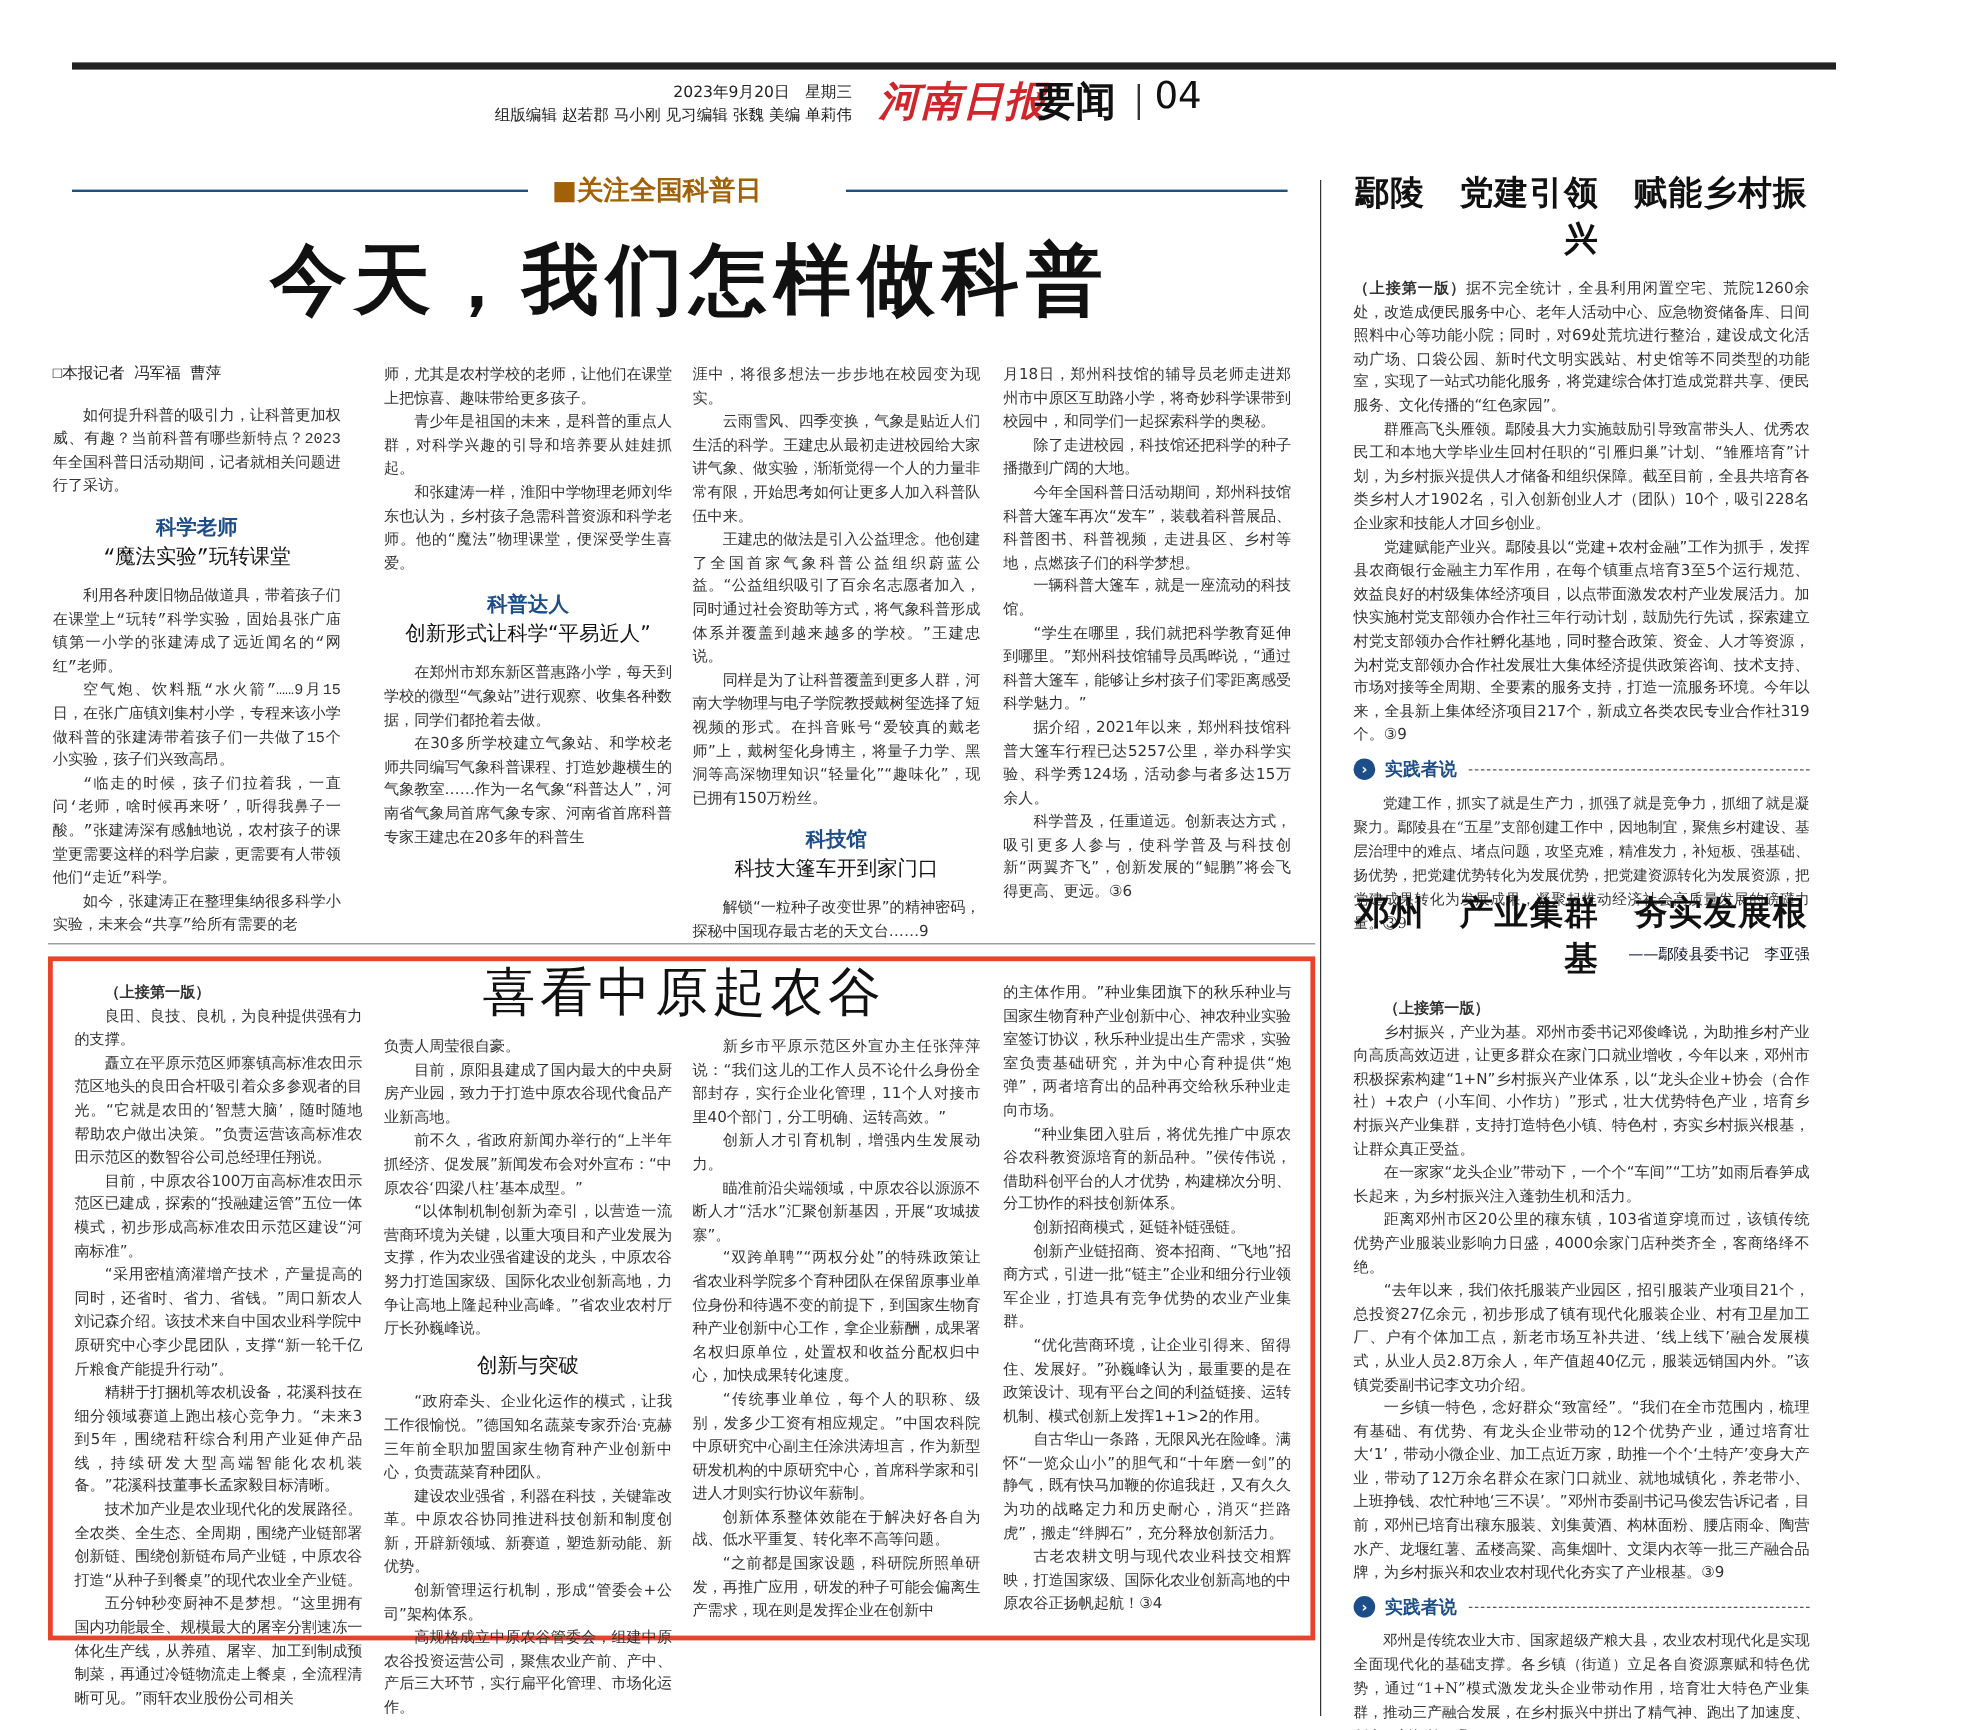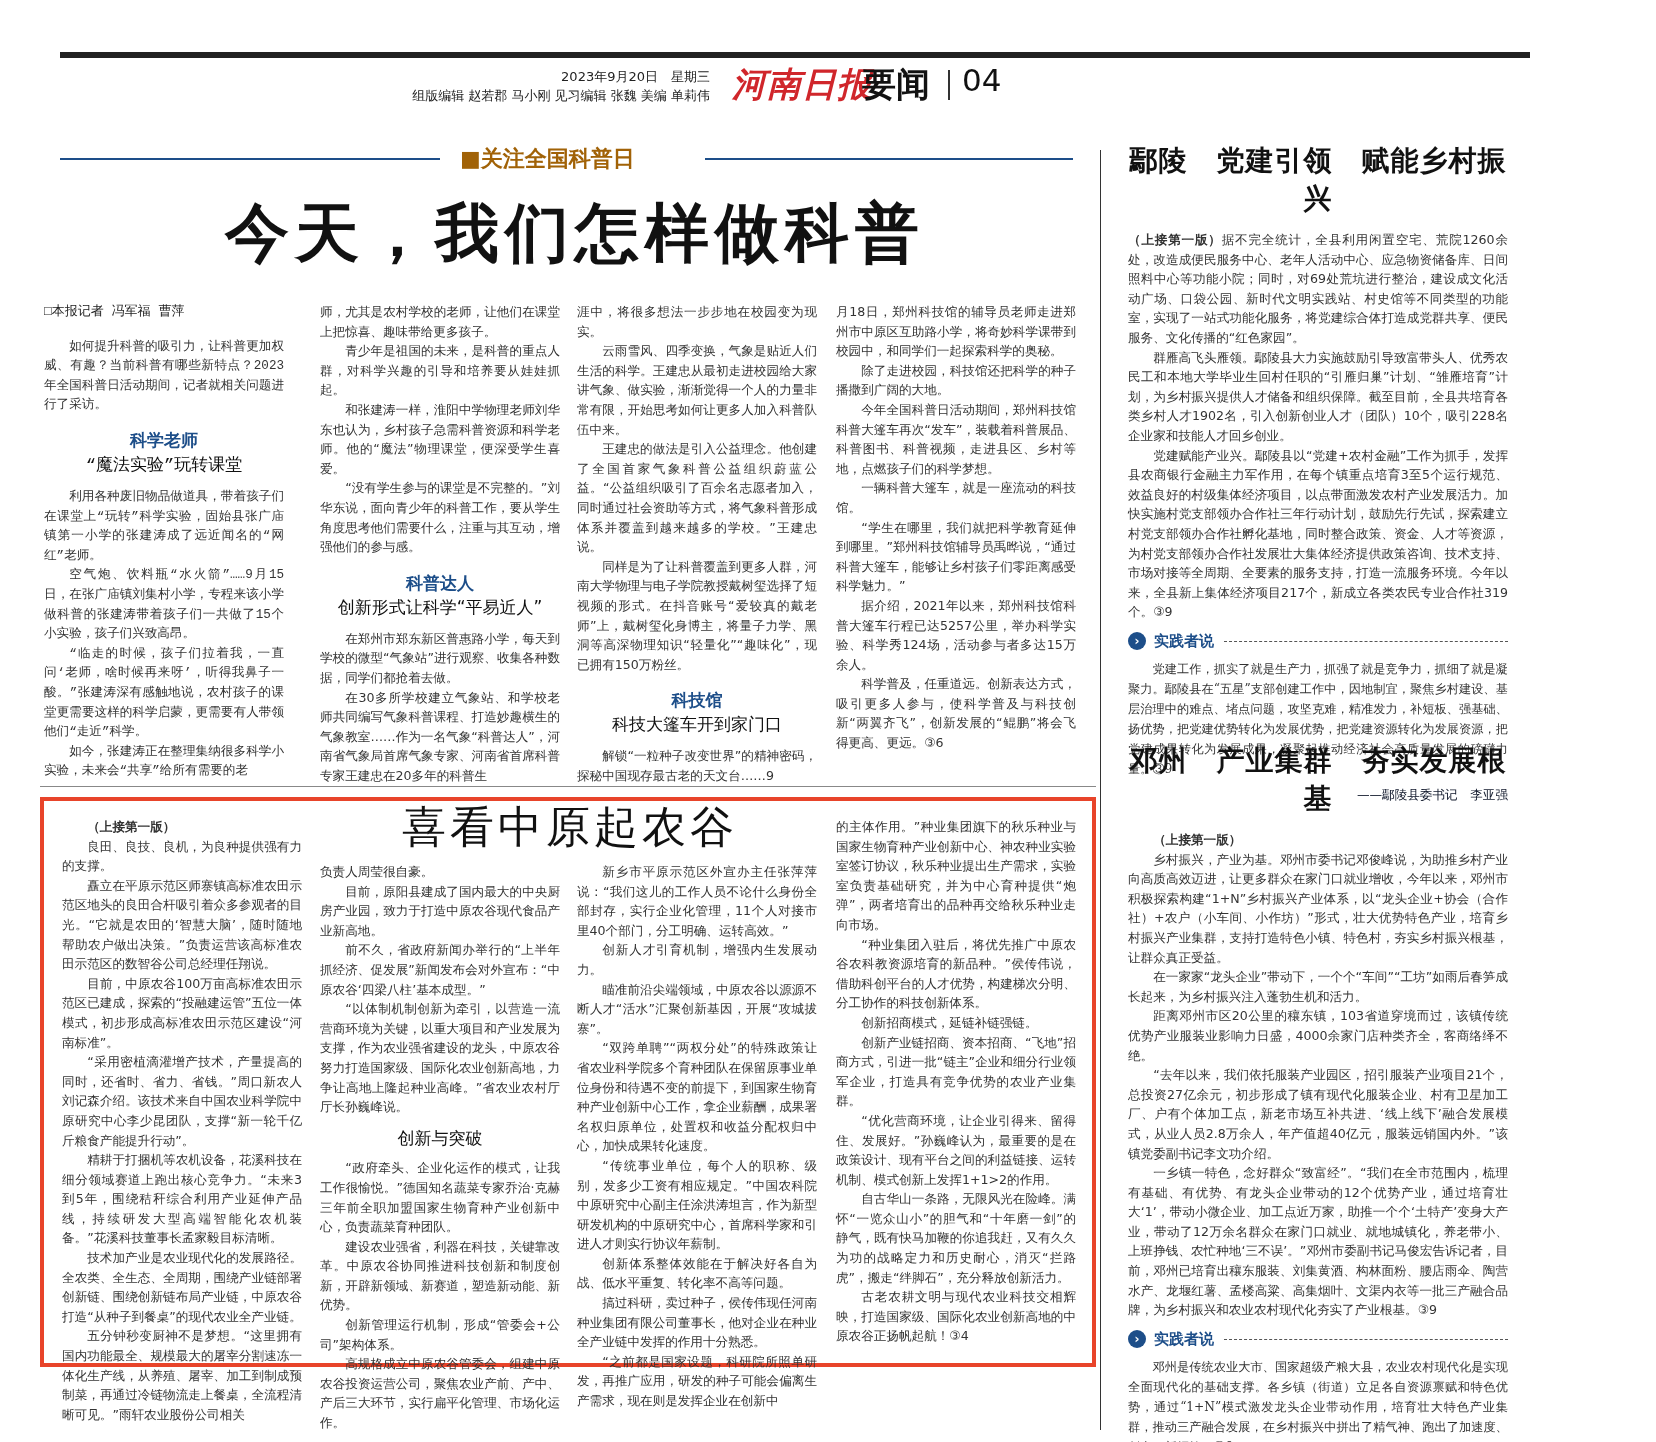--- a/index.html
+++ b/index.html
@@ -74,21 +74,20 @@
   <p>利用各种废旧物品做道具，带着孩子们在课堂上“玩转”科学实验，固始县张广庙镇第一小学的张建涛成了远近闻名的“网红”老师。</p>
   <p>空气炮、饮料瓶“水火箭”……9月15日，在张广庙镇刘集村小学，专程来该小学做科普的张建涛带着孩子们一共做了15个小实验，孩子们兴致高昂。</p>
   <p>“临走的时候，孩子们拉着我，一直问‘老师，啥时候再来呀’，听得我鼻子一酸。”张建涛深有感触地说，农村孩子的课堂更需要这样的科学启蒙，更需要有人带领他们“走近”科学。</p>
   <p>如今，张建涛正在整理集纳很多科学小实验，未来会“共享”给所有需要的老</p>
 </div>
 
 <div class="abs col" style="left:320px;top:302px;width:240px;">
   <p class="noindent">师，尤其是农村学校的老师，让他们在课堂上把惊喜、趣味带给更多孩子。</p>
   <p>青少年是祖国的未来，是科普的重点人群，对科学兴趣的引导和培养要从娃娃抓起。</p>
   <p>和张建涛一样，淮阳中学物理老师刘华东也认为，乡村孩子急需科普资源和科学老师。他的“魔法”物理课堂，便深受学生喜爱。</p>
-  <p>“没有学生参与的课堂是不完整的。”刘华东说，面向青少年的科普工作，要从学生角度思考他们需要什么，注重与其互动，增强他们的参与感。</p>
   <div class="subhead">
     <span class="blue">科普达人</span>
     <span class="black">创新形式让科学“平易近人”</span>
   </div>
   <p>在郑州市郑东新区普惠路小学，每天到学校的微型“气象站”进行观察、收集各种数据，同学们都抢着去做。</p>
   <p>在30多所学校建立气象站、和学校老师共同编写气象科普课程、打造妙趣横生的气象教室……作为一名气象“科普达人”，河南省气象局首席气象专家、河南省首席科普专家王建忠在20多年的科普生</p>
 </div>
 
 <div class="abs col" style="left:577px;top:302px;width:240px;">
   <p class="noindent">涯中，将很多想法一步步地在校园变为现实。</p>
@@ -140,21 +139,20 @@
   <p>高规格成立中原农谷管委会，组建中原农谷投资运营公司，聚焦农业产前、产中、产后三大环节，实行扁平化管理、市场化运作。</p>
 </div>
 
 <div class="abs col" style="left:577px;top:862px;width:240px;">
   <p>新乡市平原示范区外宣办主任张萍萍说：“我们这儿的工作人员不论什么身份全部封存，实行企业化管理，11个人对接市里40个部门，分工明确、运转高效。”</p>
   <p>创新人才引育机制，增强内生发展动力。</p>
   <p>瞄准前沿尖端领域，中原农谷以源源不断人才“活水”汇聚创新基因，开展“攻城拔寨”。</p>
   <p>“双跨单聘”“两权分处”的特殊政策让省农业科学院多个育种团队在保留原事业单位身份和待遇不变的前提下，到国家生物育种产业创新中心工作，拿企业薪酬，成果署名权归原单位，处置权和收益分配权归中心，加快成果转化速度。</p>
   <p>“传统事业单位，每个人的职称、级别，发多少工资有相应规定。”中国农科院中原研究中心副主任涂洪涛坦言，作为新型研发机构的中原研究中心，首席科学家和引进人才则实行协议年薪制。</p>
   <p>创新体系整体效能在于解决好各自为战、低水平重复、转化率不高等问题。</p>
-  <p>搞过科研，卖过种子，侯传伟现任河南种业集团有限公司董事长，他对企业在种业全产业链中发挥的作用十分熟悉。</p>
   <p>“之前都是国家设题，科研院所照单研发，再推广应用，研发的种子可能会偏离生产需求，现在则是发挥企业在创新中</p>
 </div>
 
 <div class="abs col" style="left:836px;top:817px;width:240px;">
   <p class="noindent">的主体作用。”种业集团旗下的秋乐种业与国家生物育种产业创新中心、神农种业实验室签订协议，秋乐种业提出生产需求，实验室负责基础研究，并为中心育种提供“炮弹”，两者培育出的品种再交给秋乐种业走向市场。</p>
   <p>“种业集团入驻后，将优先推广中原农谷农科教资源培育的新品种。”侯传伟说，借助科创平台的人才优势，构建梯次分明、分工协作的科技创新体系。</p>
   <p>创新招商模式，延链补链强链。</p>
   <p>创新产业链招商、资本招商、“飞地”招商方式，引进一批“链主”企业和细分行业领军企业，打造具有竞争优势的农业产业集群。</p>
   <p>“优化营商环境，让企业引得来、留得住、发展好。”孙巍峰认为，最重要的是在政策设计、现有平台之间的利益链接、运转机制、模式创新上发挥1+1&gt;2的作用。</p>
   <p>自古华山一条路，无限风光在险峰。满怀“一览众山小”的胆气和“十年磨一剑”的静气，既有快马加鞭的你追我赶，又有久久为功的战略定力和历史耐心，消灭“拦路虎”，搬走“绊脚石”，充分释放创新活力。</p>

